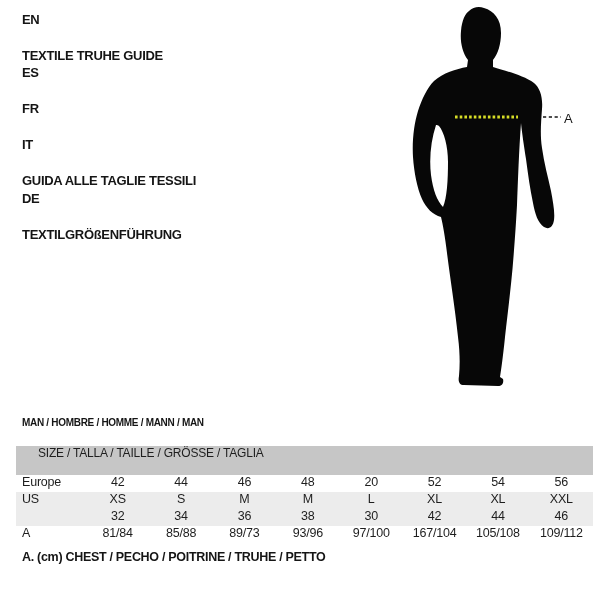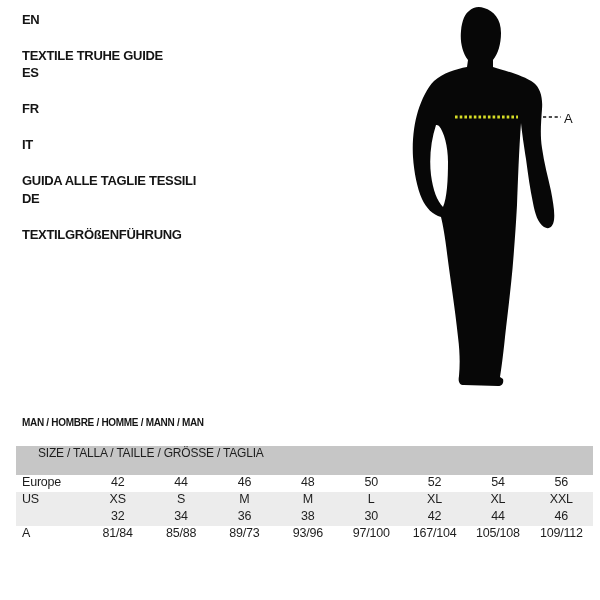--- a/index.html
+++ b/index.html
@@ -111,21 +111,21 @@
 
   <div class="size-table">
     <div class="t-header">SIZE / TALLA / TAILLE / GRÖSSE / TAGLIA</div>
 
     <div class="t-row">
       <span class="t-label">Europe</span>
       <span class="t-cell">42</span>
       <span class="t-cell">44</span>
       <span class="t-cell">46</span>
       <span class="t-cell">48</span>
-      <span class="t-cell">50</span>
+      <span class="t-cell">20</span>
       <span class="t-cell">52</span>
       <span class="t-cell">54</span>
       <span class="t-cell">56</span>
     </div>
 
     <div class="t-row shaded">
       <span class="t-label">US</span>
       <span class="t-cell">XS</span>
       <span class="t-cell">S</span>
       <span class="t-cell">M</span>
@@ -154,14 +154,15 @@
       <span class="t-cell">85/88</span>
       <span class="t-cell">89/73</span>
       <span class="t-cell">93/96</span>
       <span class="t-cell">97/100</span>
       <span class="t-cell">167/104</span>
       <span class="t-cell">105/108</span>
       <span class="t-cell">109/112</span>
     </div>
   </div>
 
+  <div class="footnote">A. (cm) CHEST / PECHO / POITRINE / TRUHE / PETTO</div>
 
 </div>
 
 </body></html>

